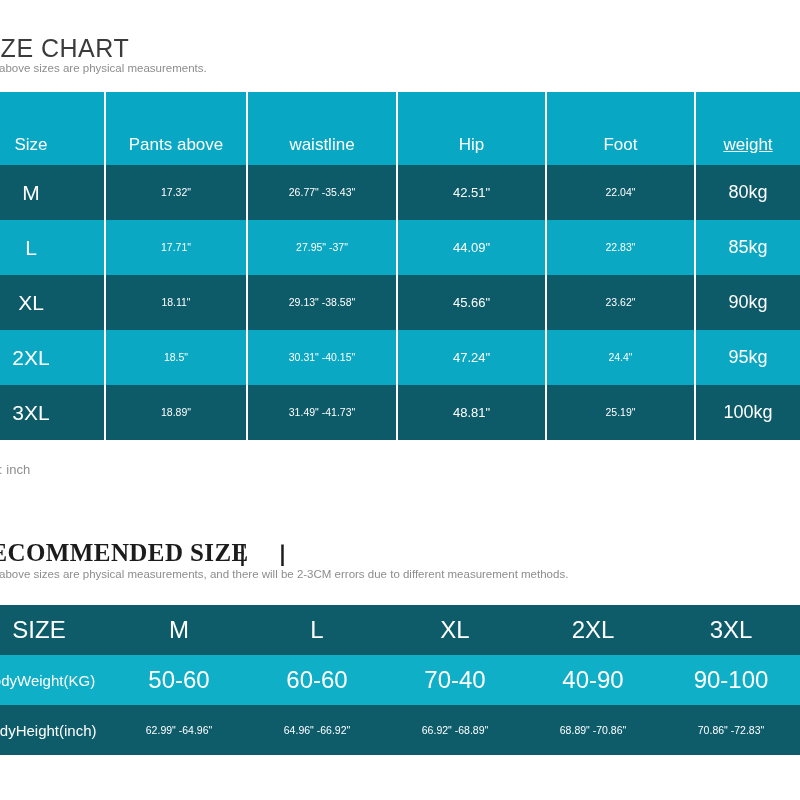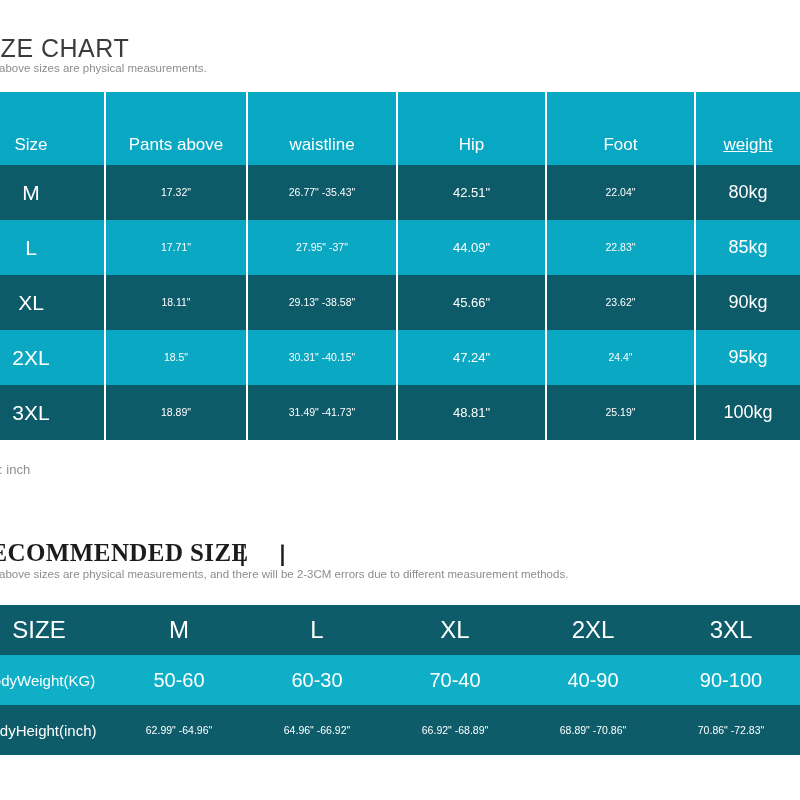--- a/index.html
+++ b/index.html
@@ -154,21 +154,21 @@
     text-align: center;
     color: #ffffff;
     height: 48px;
     vertical-align: middle;
   }
   #table-two tr.r2-dark  td { background: #0E5C6A; }
   #table-two tr.r2-light td { background: #0FAFC7; }
 
   .t2-label      { font-size: 15px; }
   .t2-size-head  { font-size: 24px; }
-  .t2-weight     { font-size: 20px; }
+  .t2-weight     { font-size: 24px; }
   .t2-height     { font-size: 10.5px; }
 </style>
 </head>
 <body>
 
 <div id="size-chart-section">
 
   <div class="chart-title">SIZE CHART</div>
   <div class="chart-note">The above sizes are physical measurements.</div>
 
@@ -258,21 +258,21 @@
         <td class="t2-size-head">SIZE</td>
         <td class="t2-size-head">M</td>
         <td class="t2-size-head">L</td>
         <td class="t2-size-head">XL</td>
         <td class="t2-size-head">2XL</td>
         <td class="t2-size-head">3XL</td>
       </tr>
       <tr class="r2-light">
         <td class="t2-label">BodyWeight(KG)</td>
         <td class="t2-weight">50-60</td>
-        <td class="t2-weight">60-30</td>
+        <td class="t2-weight">60-60</td>
         <td class="t2-weight">70-40</td>
         <td class="t2-weight">40-90</td>
         <td class="t2-weight">90-100</td>
       </tr>
       <tr class="r2-dark">
         <td class="t2-label">BodyHeight(inch)</td>
         <td class="t2-height">62.99" -64.96"</td>
         <td class="t2-height">64.96" -66.92"</td>
         <td class="t2-height">66.92" -68.89"</td>
         <td class="t2-height">68.89" -70.86"</td>

